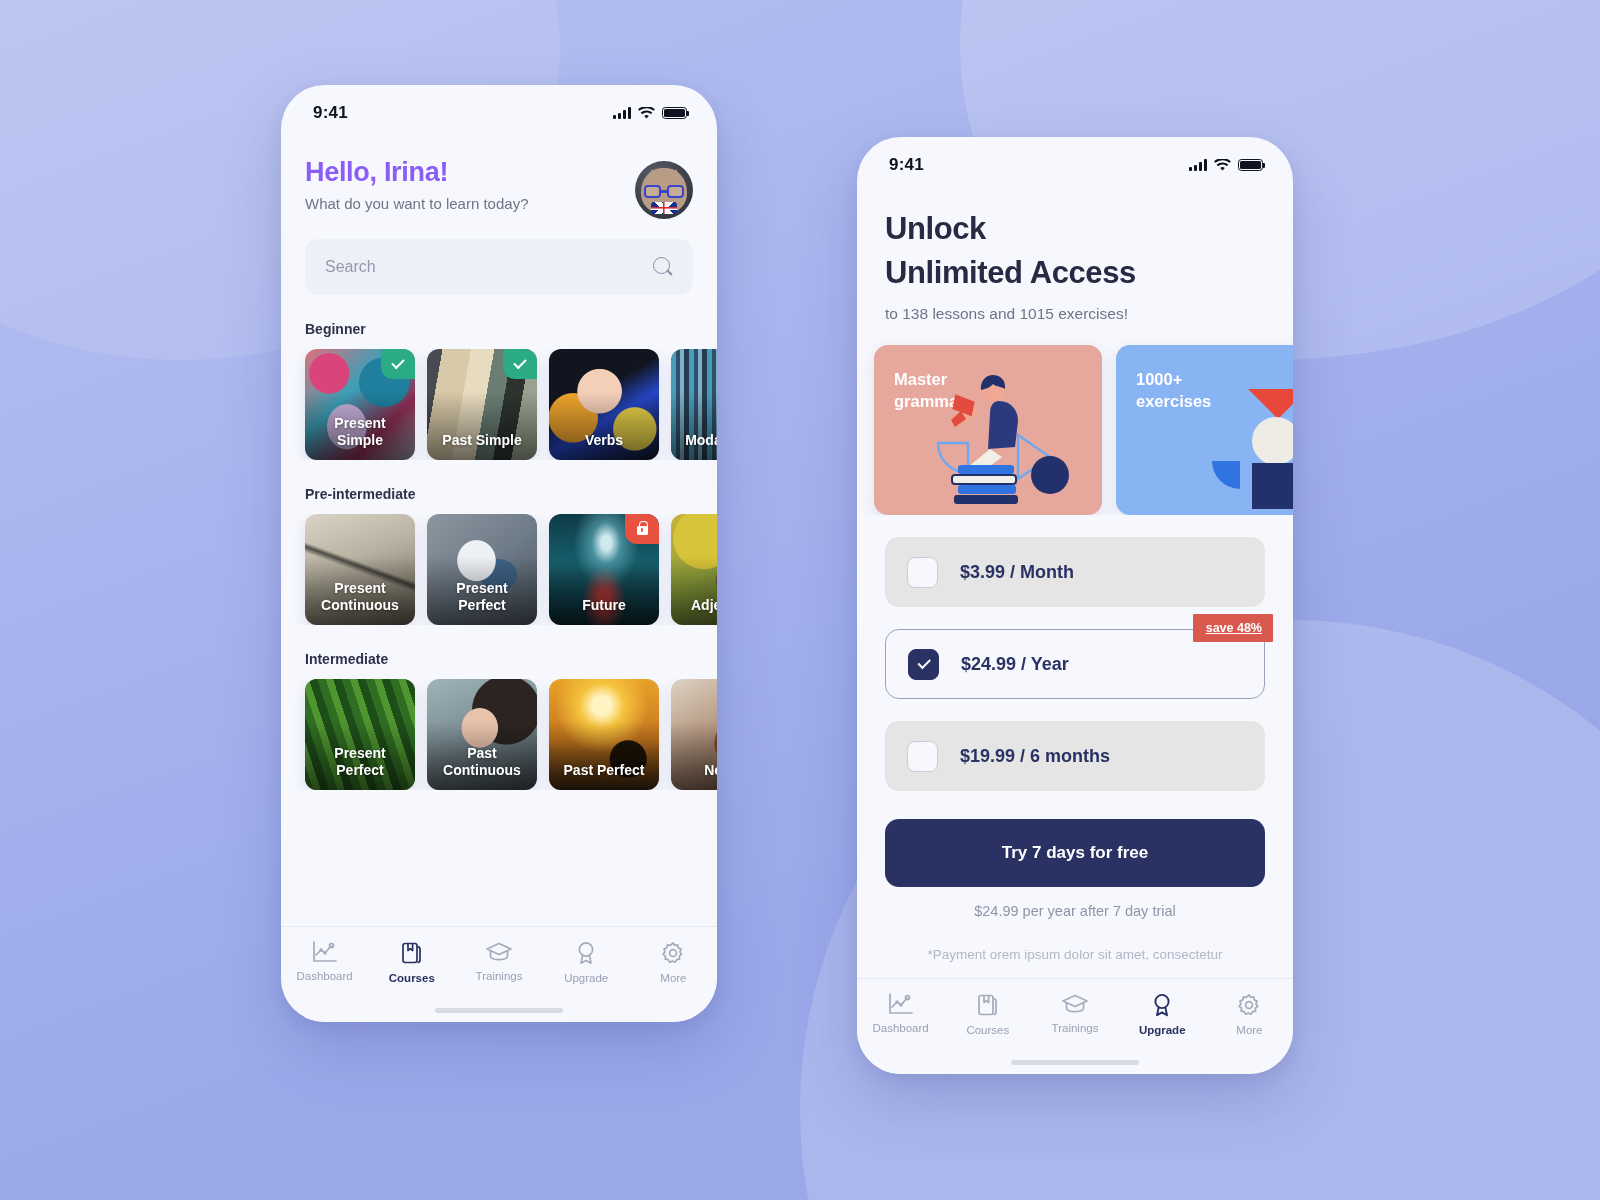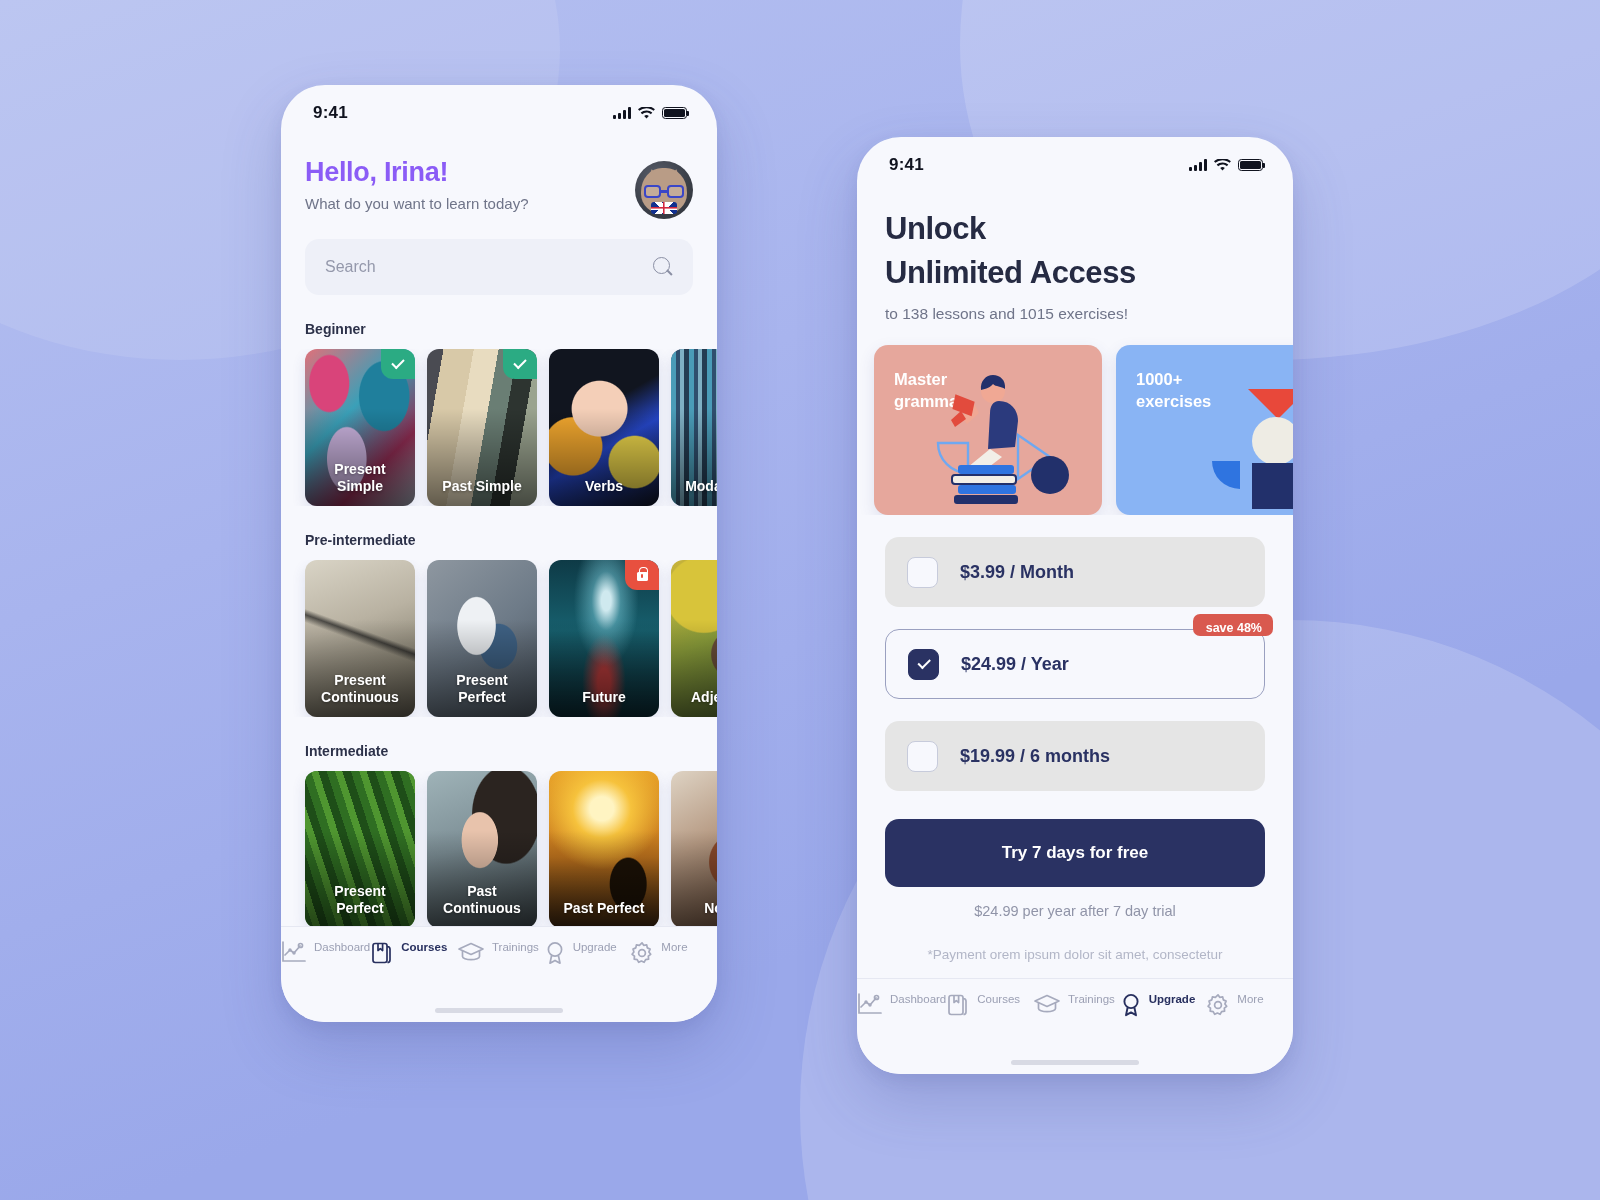--- a/index.html
+++ b/index.html
@@ -104,21 +104,21 @@
     font-family:"Liberation Sans", sans-serif; width:85%;
   }
   .search input::placeholder { color:#9498ab; }
   .mag { width:20px; height:20px; position:relative; flex:0 0 auto; }
   .mag::before { content:""; position:absolute; left:0; top:0; width:15px; height:15px; border:1.7px solid #8a8fa4; border-radius:50%; }
   .mag::after { content:""; position:absolute; right:1px; bottom:1px; width:7px; height:1.7px; background:#8a8fa4; transform:rotate(45deg); transform-origin:right; }
 
   .sec-title { font-size: 14px; font-weight: 700; color:#2c3149; padding: 0 24px; margin-top: 26px; margin-bottom: 12px; }
   .card-row { display:flex; gap:12px; padding-left:24px; overflow:hidden; }
   .course-card {
-    flex: 0 0 110px; height: 157px; border-radius: 12px; position: relative;
+    flex: 0 0 110px; height: 111px; border-radius: 12px; position: relative;
     overflow: hidden; box-shadow: 0 6px 14px rgba(60,70,140,0.14);
   }
   .course-card .art { position:absolute; inset:0; }
   .course-card .shade { position:absolute; inset:0; background: linear-gradient(to bottom, rgba(0,0,0,0) 38%, rgba(0,0,0,.55) 100%); }
   .course-card .cname {
     position:absolute; left:0; right:0; bottom:11px; text-align:center;
     color:#fff; font-size:14px; font-weight:600; line-height:1.22; padding:0 6px;
     text-shadow: 0 1px 3px rgba(0,0,0,.4); white-space:nowrap;
   }
   .course-card .cname.wrap { white-space: normal; }
@@ -132,21 +132,21 @@
   .lock { width:11px; height:9px; background:#fff; border-radius:1.6px; position:relative; margin-top:2px; }
   .lock::before { content:""; position:absolute; left:2px; top:-5px; width:7px; height:6px; border:1.8px solid #fff; border-bottom:0; border-radius:4px 4px 0 0; }
   .lock::after { content:""; position:absolute; left:4.2px; top:2.6px; width:2.4px; height:3.6px; background:#e8503f; border-radius:1px; }
 
   
   .tabbar {
     position:absolute; left:0; right:0; bottom:0; height: 96px;
     background:#f7f8fd; border-top:1px solid #e6e8f2;
     display:flex; align-items:flex-start; padding-top: 14px;
   }
-  .tab { flex:1; display:flex; flex-direction:row; gap:7px; }
+  .tab { flex:1; display:flex; flex-direction:column; align-items:center; gap:7px; }
   .tab .tlabel { font-size:11.5px; color:#9ca0b4; }
   .tab.active .tlabel { color:#28305f; font-weight:700; }
   .tab svg { display:block; }
   .home-ind { position:absolute; left:50%; transform:translateX(-50%); bottom:9px; width:128px; height:5px; background:#d8dae4; border-radius:3px; }
 
   
   .unlock-h1 { padding: 24px 20px 0 28px; font-size: 31px; font-weight: 800; color:#262b43; line-height:1.42; letter-spacing:-.4px; }
   .unlock-sub { padding: 10px 28px 0 28px; font-size: 15.5px; color:#6f7489; }
   .feat-row { display:flex; gap:14px; padding: 22px 0 0 17px; overflow:hidden; }
   .feat-card { flex:0 0 228px; height:170px; border-radius:14px; position:relative; overflow:hidden; box-shadow:0 6px 16px rgba(60,70,140,.13); }
@@ -162,21 +162,21 @@
   .plan.selected { background:#f7f8fd; border:1.6px solid #9aa0c0; }
   .plan .cb {
     width:31px; height:31px; border-radius:8px; border:1.6px solid #c7cbdb;
     background:#f7f8fd; flex:0 0 auto; display:flex; align-items:center; justify-content:center;
   }
   .plan.selected .cb { background:#2a3263; border-color:#2a3263; }
   .plan .cb .tk { width:12px; height:6.5px; border-left:2.4px solid #fff; border-bottom:2.4px solid #fff; transform:rotate(-45deg); margin-top:-3px; }
   .plan .plabel { margin-left:22px; font-size:18px; font-weight:700; color:#2a3263; }
   .save-badge {
     position:absolute; right:-9px; top:-16px; background:#d9594f; color:#fff;
-    font-size:12.5px; font-weight:600; padding: 7px 11px 1px 13px; border-radius: 7px;
+    font-size:12.5px; font-weight:600; padding: 7px 11px 7px 13px; border-radius: 1px; text-decoration: underline;
   }
   .cta {
     margin: 28px 20px 0 28px; height: 68px; background:#2a3263; border-radius:14px;
     display:flex; align-items:center; justify-content:center; color:#fff;
     font-size:17px; font-weight:700; border:0; cursor:pointer; width: calc(100% - 56px);
     font-family:"Liberation Sans", sans-serif;
   }
   .cta-note { text-align:center; font-size:14.5px; color:#9094a8; margin-top:16px; }
   .disclaimer { text-align:center; font-size:13.5px; color:#b2b6c7; margin-top:28px; padding:0 26px; white-space:nowrap; overflow:hidden; }
 </style>

